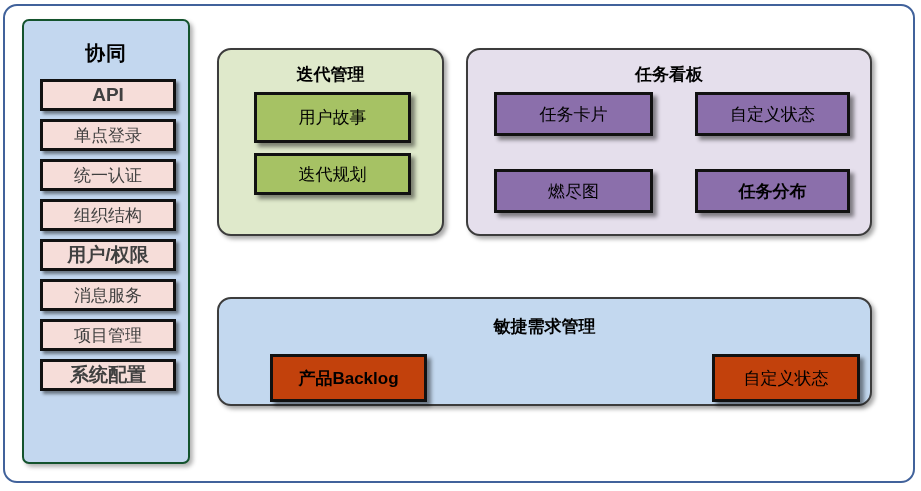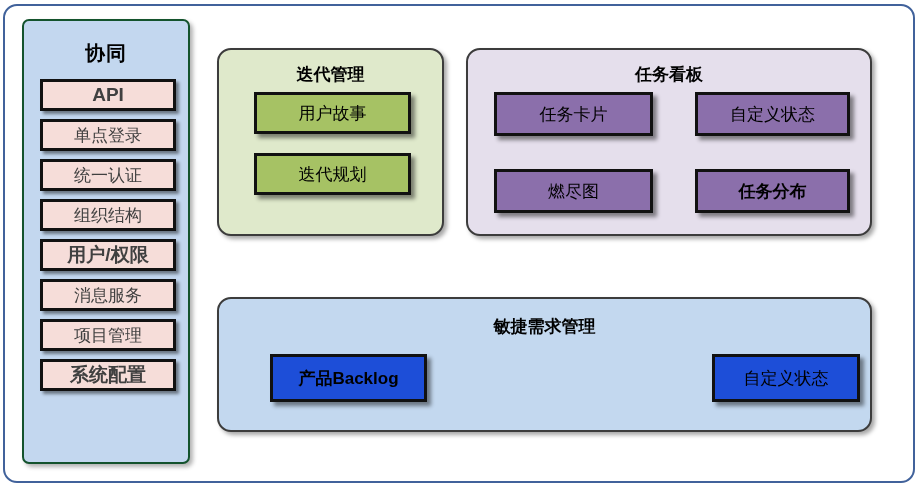--- a/index.html
+++ b/index.html
@@ -109,46 +109,46 @@
     background: #e5dfec;
     border: 2px solid #3c3c3c;
   }
   .panel-taskboard .panel-title { top: 13px; font-size: 17px; }
 
   
   .panel-agile {
     left: 217px;
     top: 297px;
     width: 655px;
-    height: 135px;
+    height: 109px;
     background: #c3d8ef;
     border: 2px solid #3c3c3c;
   }
   .panel-agile .panel-title { top: 16px; font-size: 17px; }
 
   
   .block {
     position: absolute;
     box-sizing: border-box;
     border: 3px solid #111111;
     display: flex;
     align-items: center;
     justify-content: center;
     font-size: 17px;
     color: #000000;
     box-shadow: 4px 4px 4px rgba(0,0,0,0.45);
     white-space: nowrap;
   }
   .block.green  { background: #a6c264; }
   .block.purple { background: #8b6fab; }
-  .block.blue   { background: #1d4ed8; }
+  .block.blue   { background: #c2410c; }
   .block.bold-label { font-weight: bold; }
 
   
-  .blk-user-story     { left: 35px; top: 42px; width: 157px; height: 42px; }
+  .blk-user-story     { left: 35px; top: 42px; width: 157px; height: 51px; }
   .blk-iteration-plan { left: 35px; top: 103px; width: 157px; height: 42px; }
 
   
   .blk-task-card     { left: 26px;  top: 42px;  width: 159px; height: 44px; }
   .blk-custom-status { left: 227px; top: 42px;  width: 155px; height: 44px; }
   .blk-burndown      { left: 26px;  top: 119px; width: 159px; height: 44px; }
   .blk-task-dist     { left: 227px; top: 119px; width: 155px; height: 44px; }
 
   
   .blk-backlog  { left: 51px;  top: 55px; width: 157px; height: 48px; }

